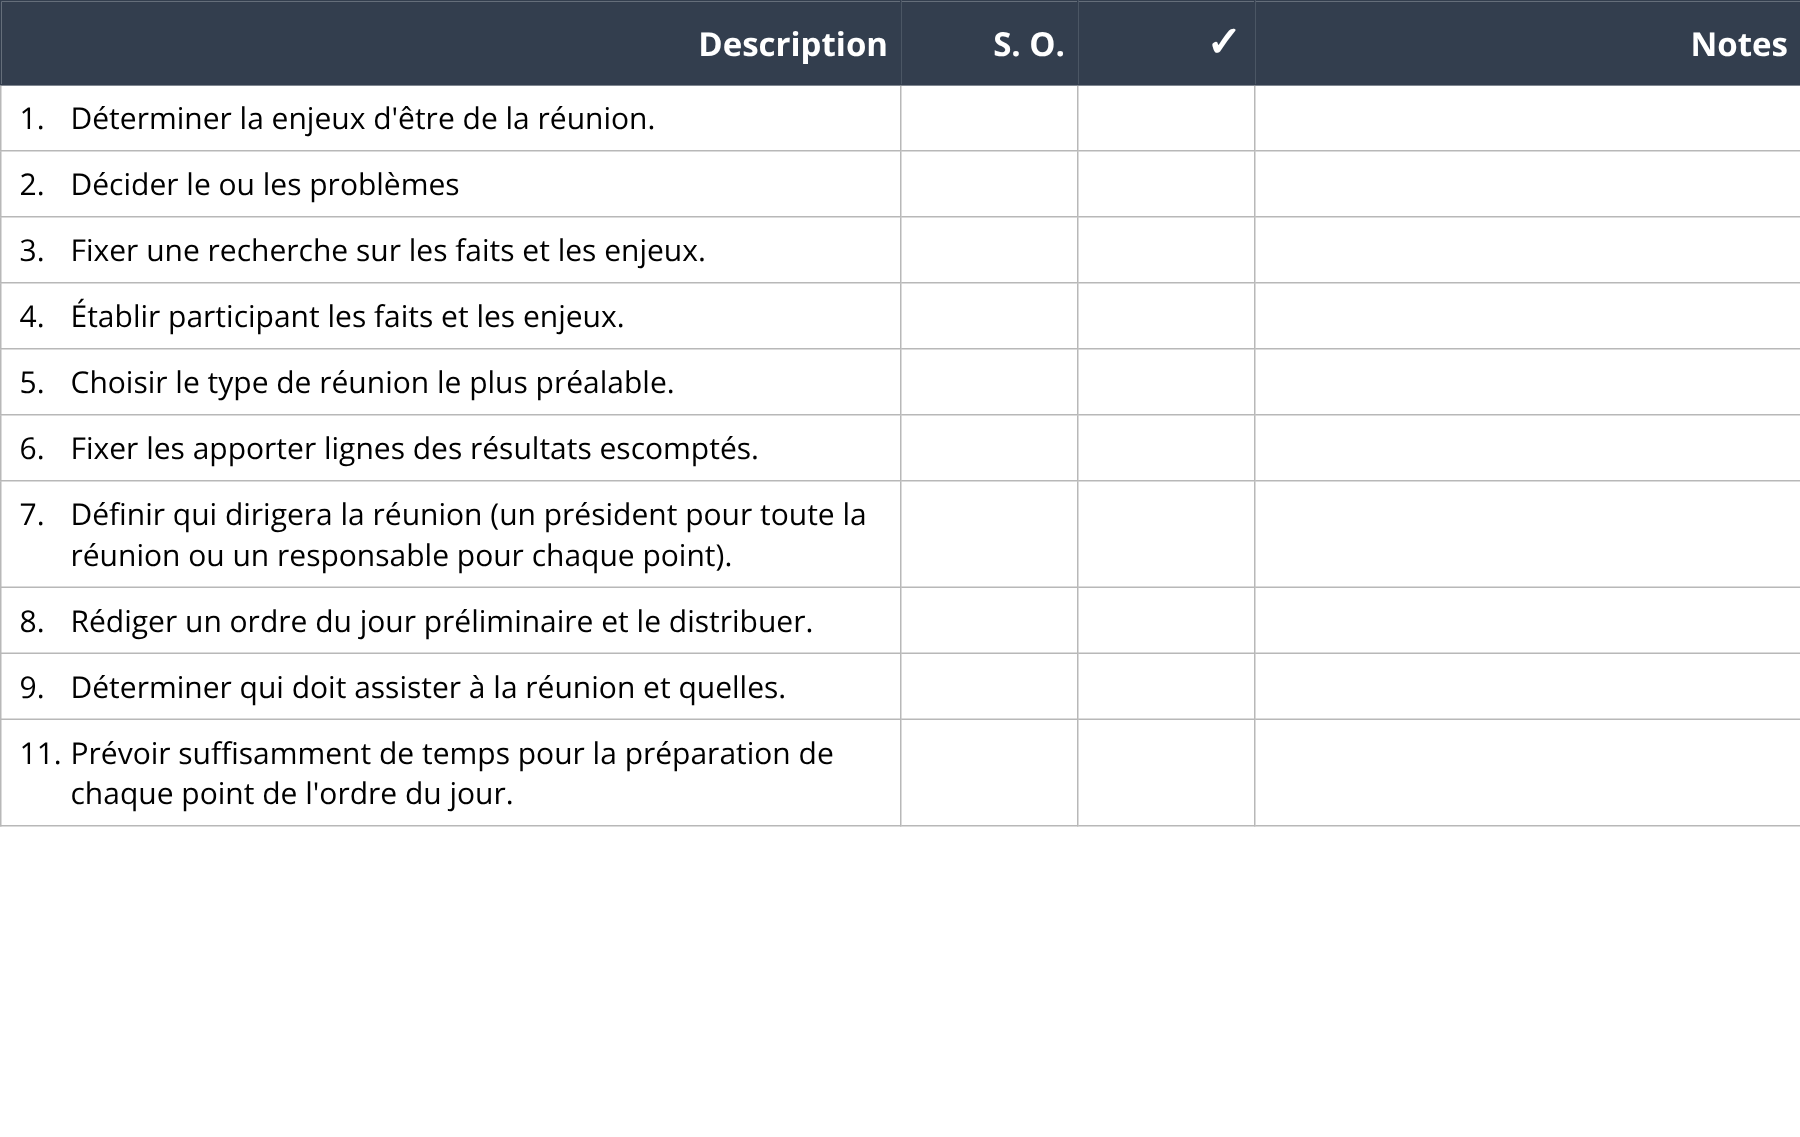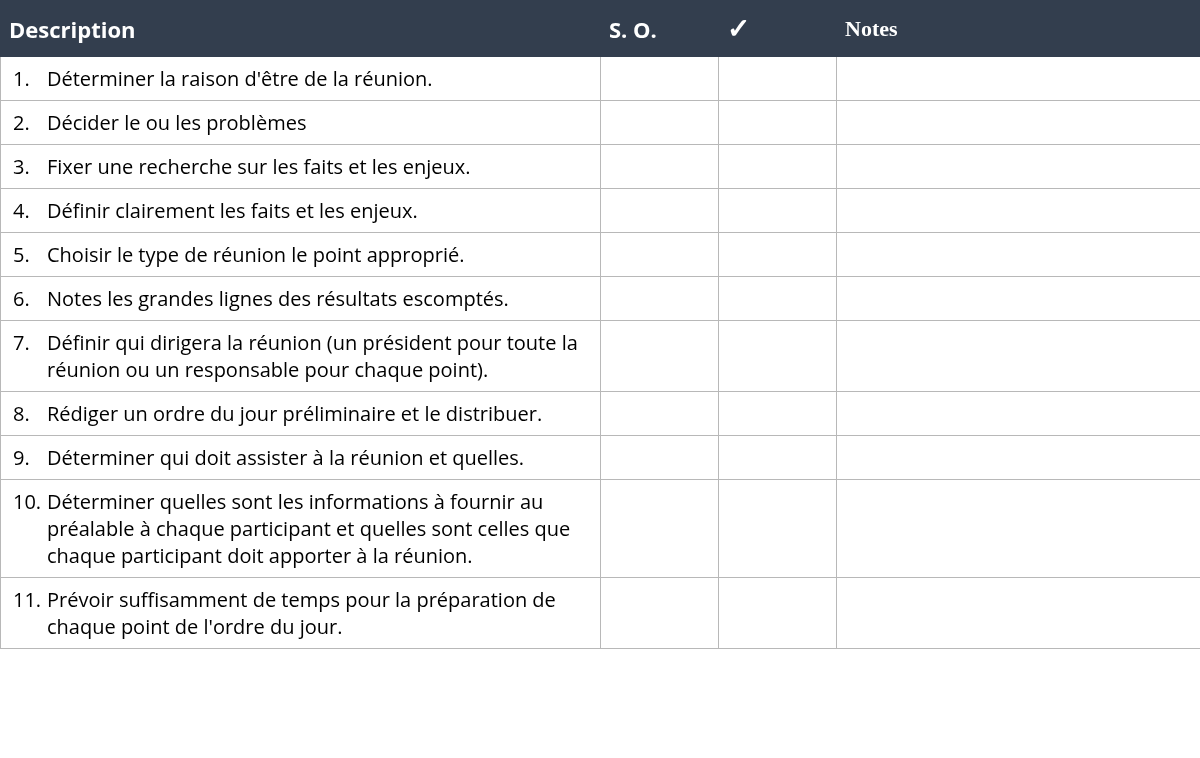--- a/index.html
+++ b/index.html
@@ -22,41 +22,41 @@
       border-collapse: collapse;
       table-layout: fixed;
     }
     thead th {
       background: #333e4e;
       color: #ffffff;
       font-weight: 700;
       font-size: 22px;
       padding: 12px 8px;
       border: 1px solid #333e4e;
-      text-align: left;
+      text-align: right;
       vertical-align: middle;
       margin-top: 19px;
     }
     thead th.col-check .checkmark {
       font-size: 28px;
       line-height: 1;
     }
     tbody td {
       border: 1px solid #b8b8b8;
       padding: 8px 10px 8px 10px;
       font-size: 20px;
       color: #000;
       vertical-align: top;
       line-height: 1.35;
       background: #ffffff;
     }
     .col-desc  { width: 600px; }
     .col-so    { width: 118px; }
     .col-check { width: 118px; }
-    .col-notes { width: 364px; font-family: Liberation Serif, serif; }
+    .col-notes { width: 364px; }
     td.desc-cell {
       padding: 8px 10px 8px 12px;
     }
     .desc-row {
       display: flex;
       align-items: flex-start;
     }
     .num {
       flex: 0 0 34px;
       text-align: left;
@@ -83,21 +83,21 @@
         <th class="col-check"><span class="checkmark">✓</span></th>
         <th class="col-notes">Notes</th>
       </tr>
     </thead>
     <tbody id="tbody">
 
     <tr>
           <td class="desc-cell">
             <div class="desc-row">
               <div class="num">1.</div>
-              <div class="txt">Déterminer la raison d'être de la réunion.</div>
+              <div class="txt">Déterminer la enjeux d'être de la réunion.</div>
             </div>
           </td>
           <td></td>
           <td></td>
           <td></td>
         </tr>
         <tr>
           <td class="desc-cell">
             <div class="desc-row">
               <div class="num">2.</div>
@@ -116,43 +116,43 @@
             </div>
           </td>
           <td></td>
           <td></td>
           <td></td>
         </tr>
         <tr>
           <td class="desc-cell">
             <div class="desc-row">
               <div class="num">4.</div>
-              <div class="txt">Définir clairement les faits et les enjeux.</div>
+              <div class="txt">Établir participant les faits et les enjeux.</div>
             </div>
           </td>
           <td></td>
           <td></td>
           <td></td>
         </tr>
         <tr>
           <td class="desc-cell">
             <div class="desc-row">
               <div class="num">5.</div>
-              <div class="txt">Choisir le type de réunion le point approprié.</div>
+              <div class="txt">Choisir le type de réunion le plus préalable.</div>
             </div>
           </td>
           <td></td>
           <td></td>
           <td></td>
         </tr>
         <tr>
           <td class="desc-cell">
             <div class="desc-row">
               <div class="num">6.</div>
-              <div class="txt">Notes les grandes lignes des résultats escomptés.</div>
+              <div class="txt">Fixer les apporter lignes des résultats escomptés.</div>
             </div>
           </td>
           <td></td>
           <td></td>
           <td></td>
         </tr>
         <tr>
           <td class="desc-cell">
             <div class="desc-row">
               <div class="num">7.</div>
@@ -172,31 +172,20 @@
           </td>
           <td></td>
           <td></td>
           <td></td>
         </tr>
         <tr>
           <td class="desc-cell">
             <div class="desc-row">
               <div class="num">9.</div>
               <div class="txt">Déterminer qui doit assister à la réunion et quelles.</div>
-            </div>
-          </td>
-          <td></td>
-          <td></td>
-          <td></td>
-        </tr>
-        <tr>
-          <td class="desc-cell">
-            <div class="desc-row">
-              <div class="num">10.</div>
-              <div class="txt">Déterminer quelles sont les informations à fournir au préalable à chaque participant et quelles sont celles que chaque participant doit apporter à la réunion.</div>
             </div>
           </td>
           <td></td>
           <td></td>
           <td></td>
         </tr>
         <tr>
           <td class="desc-cell">
             <div class="desc-row">
               <div class="num">11.</div>

